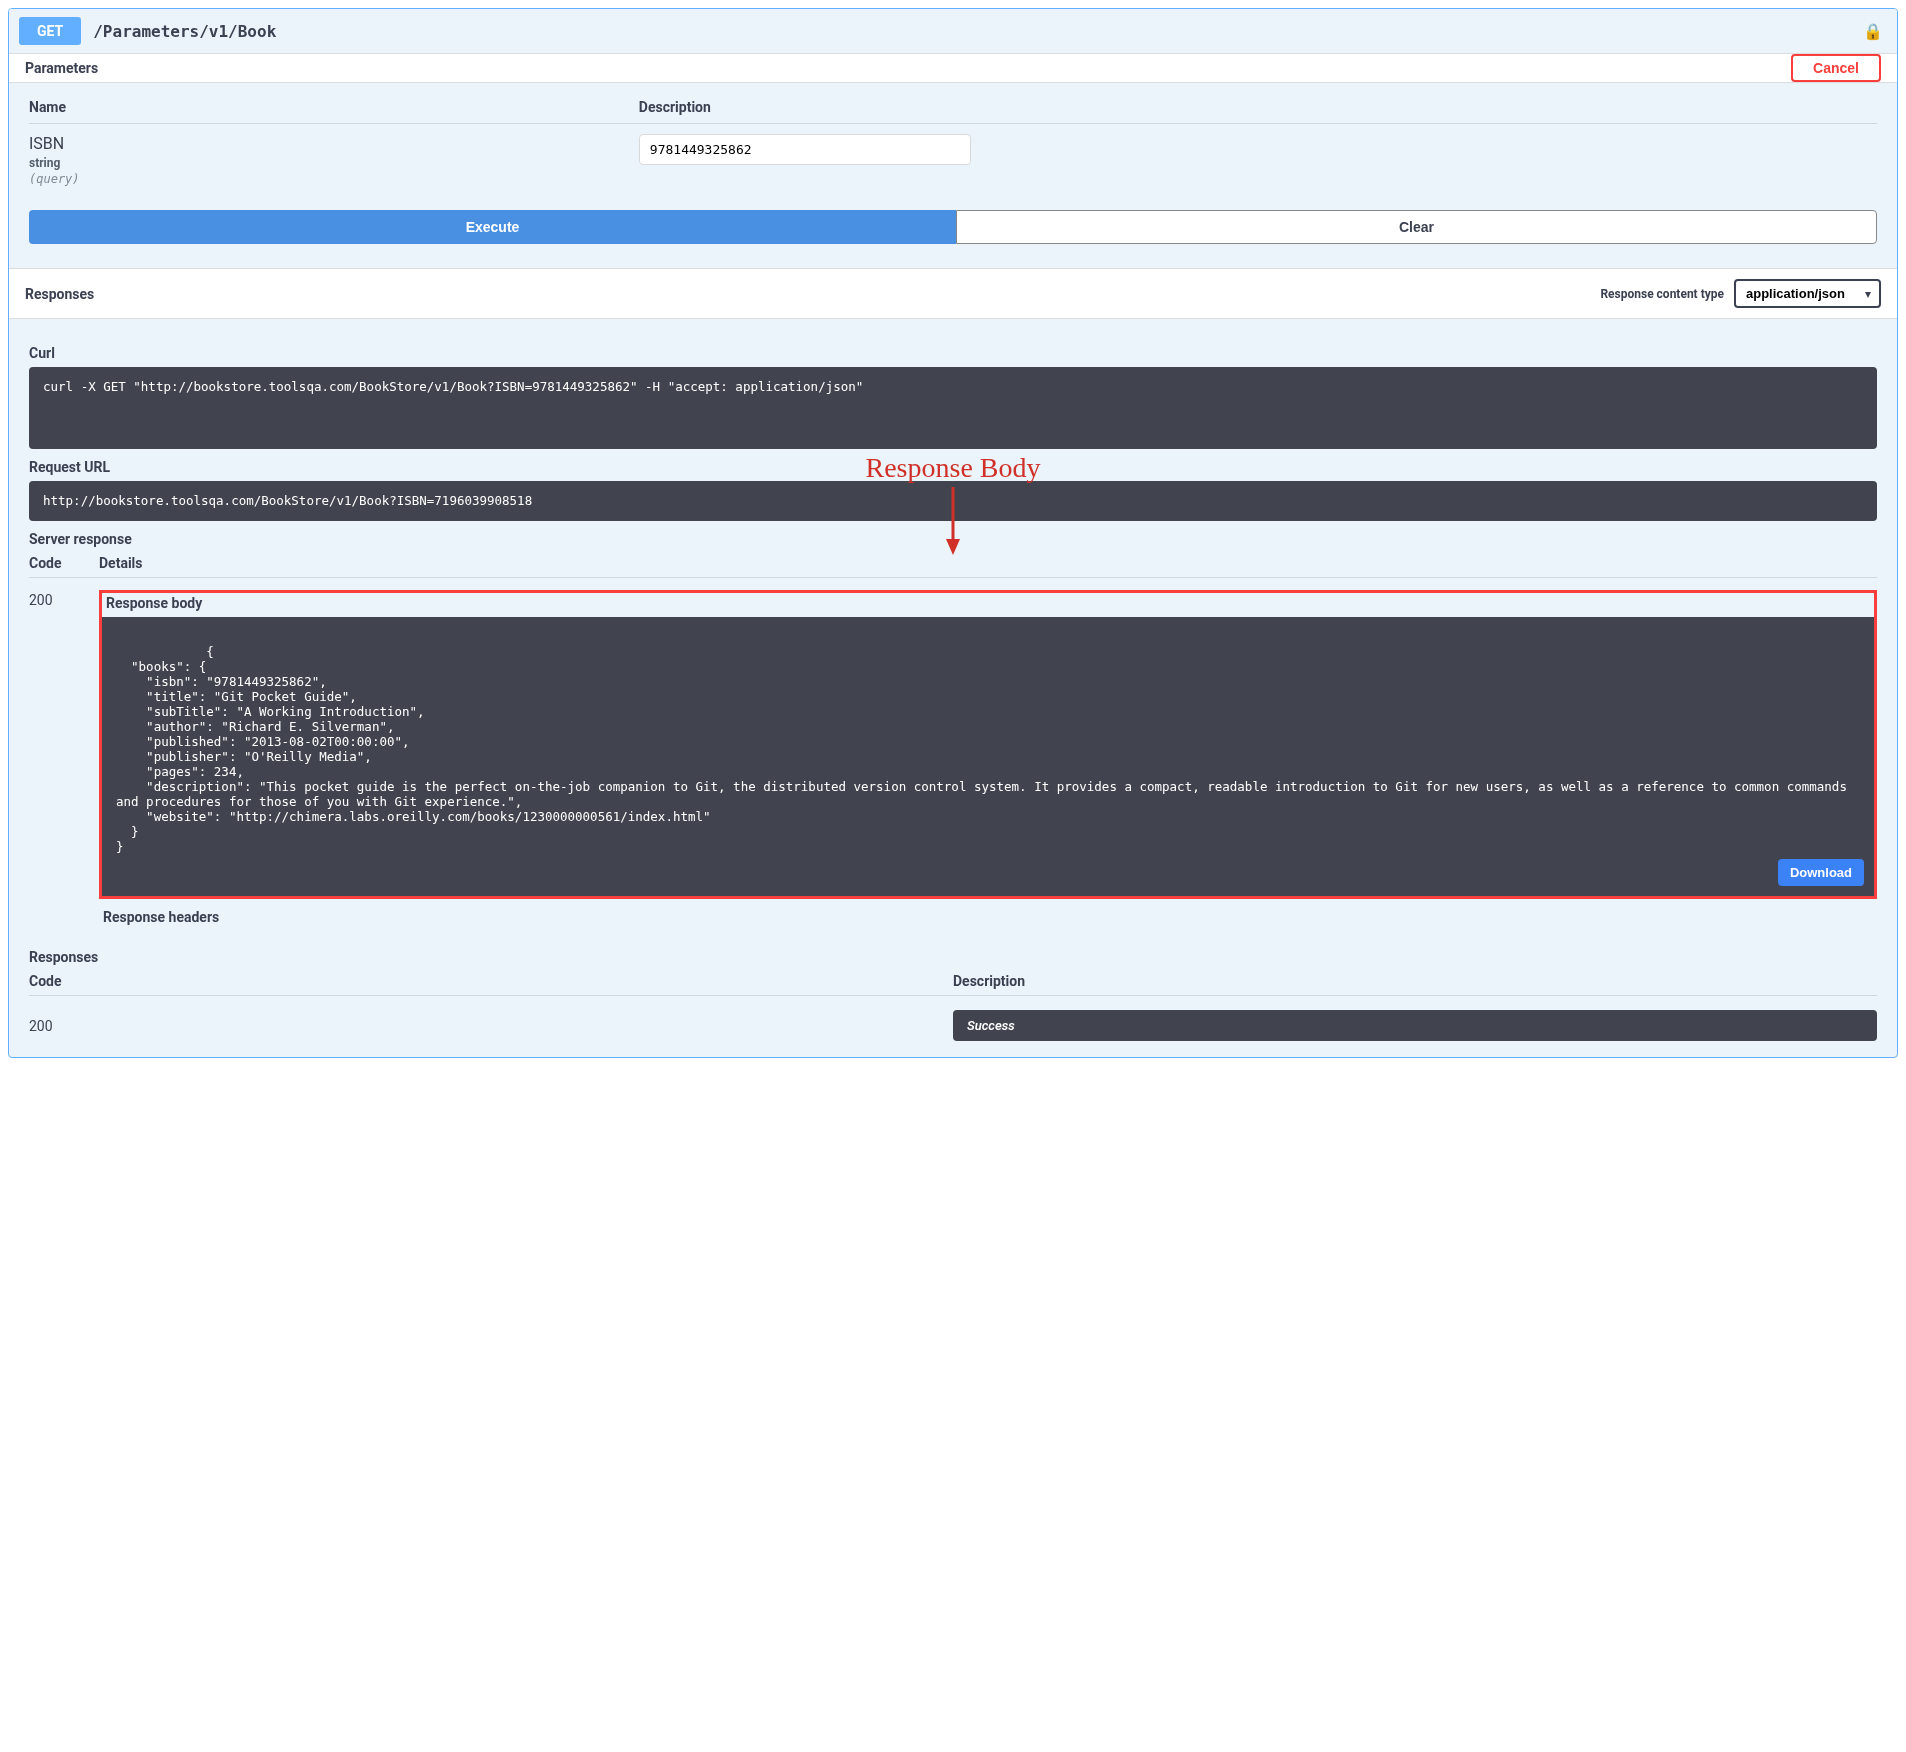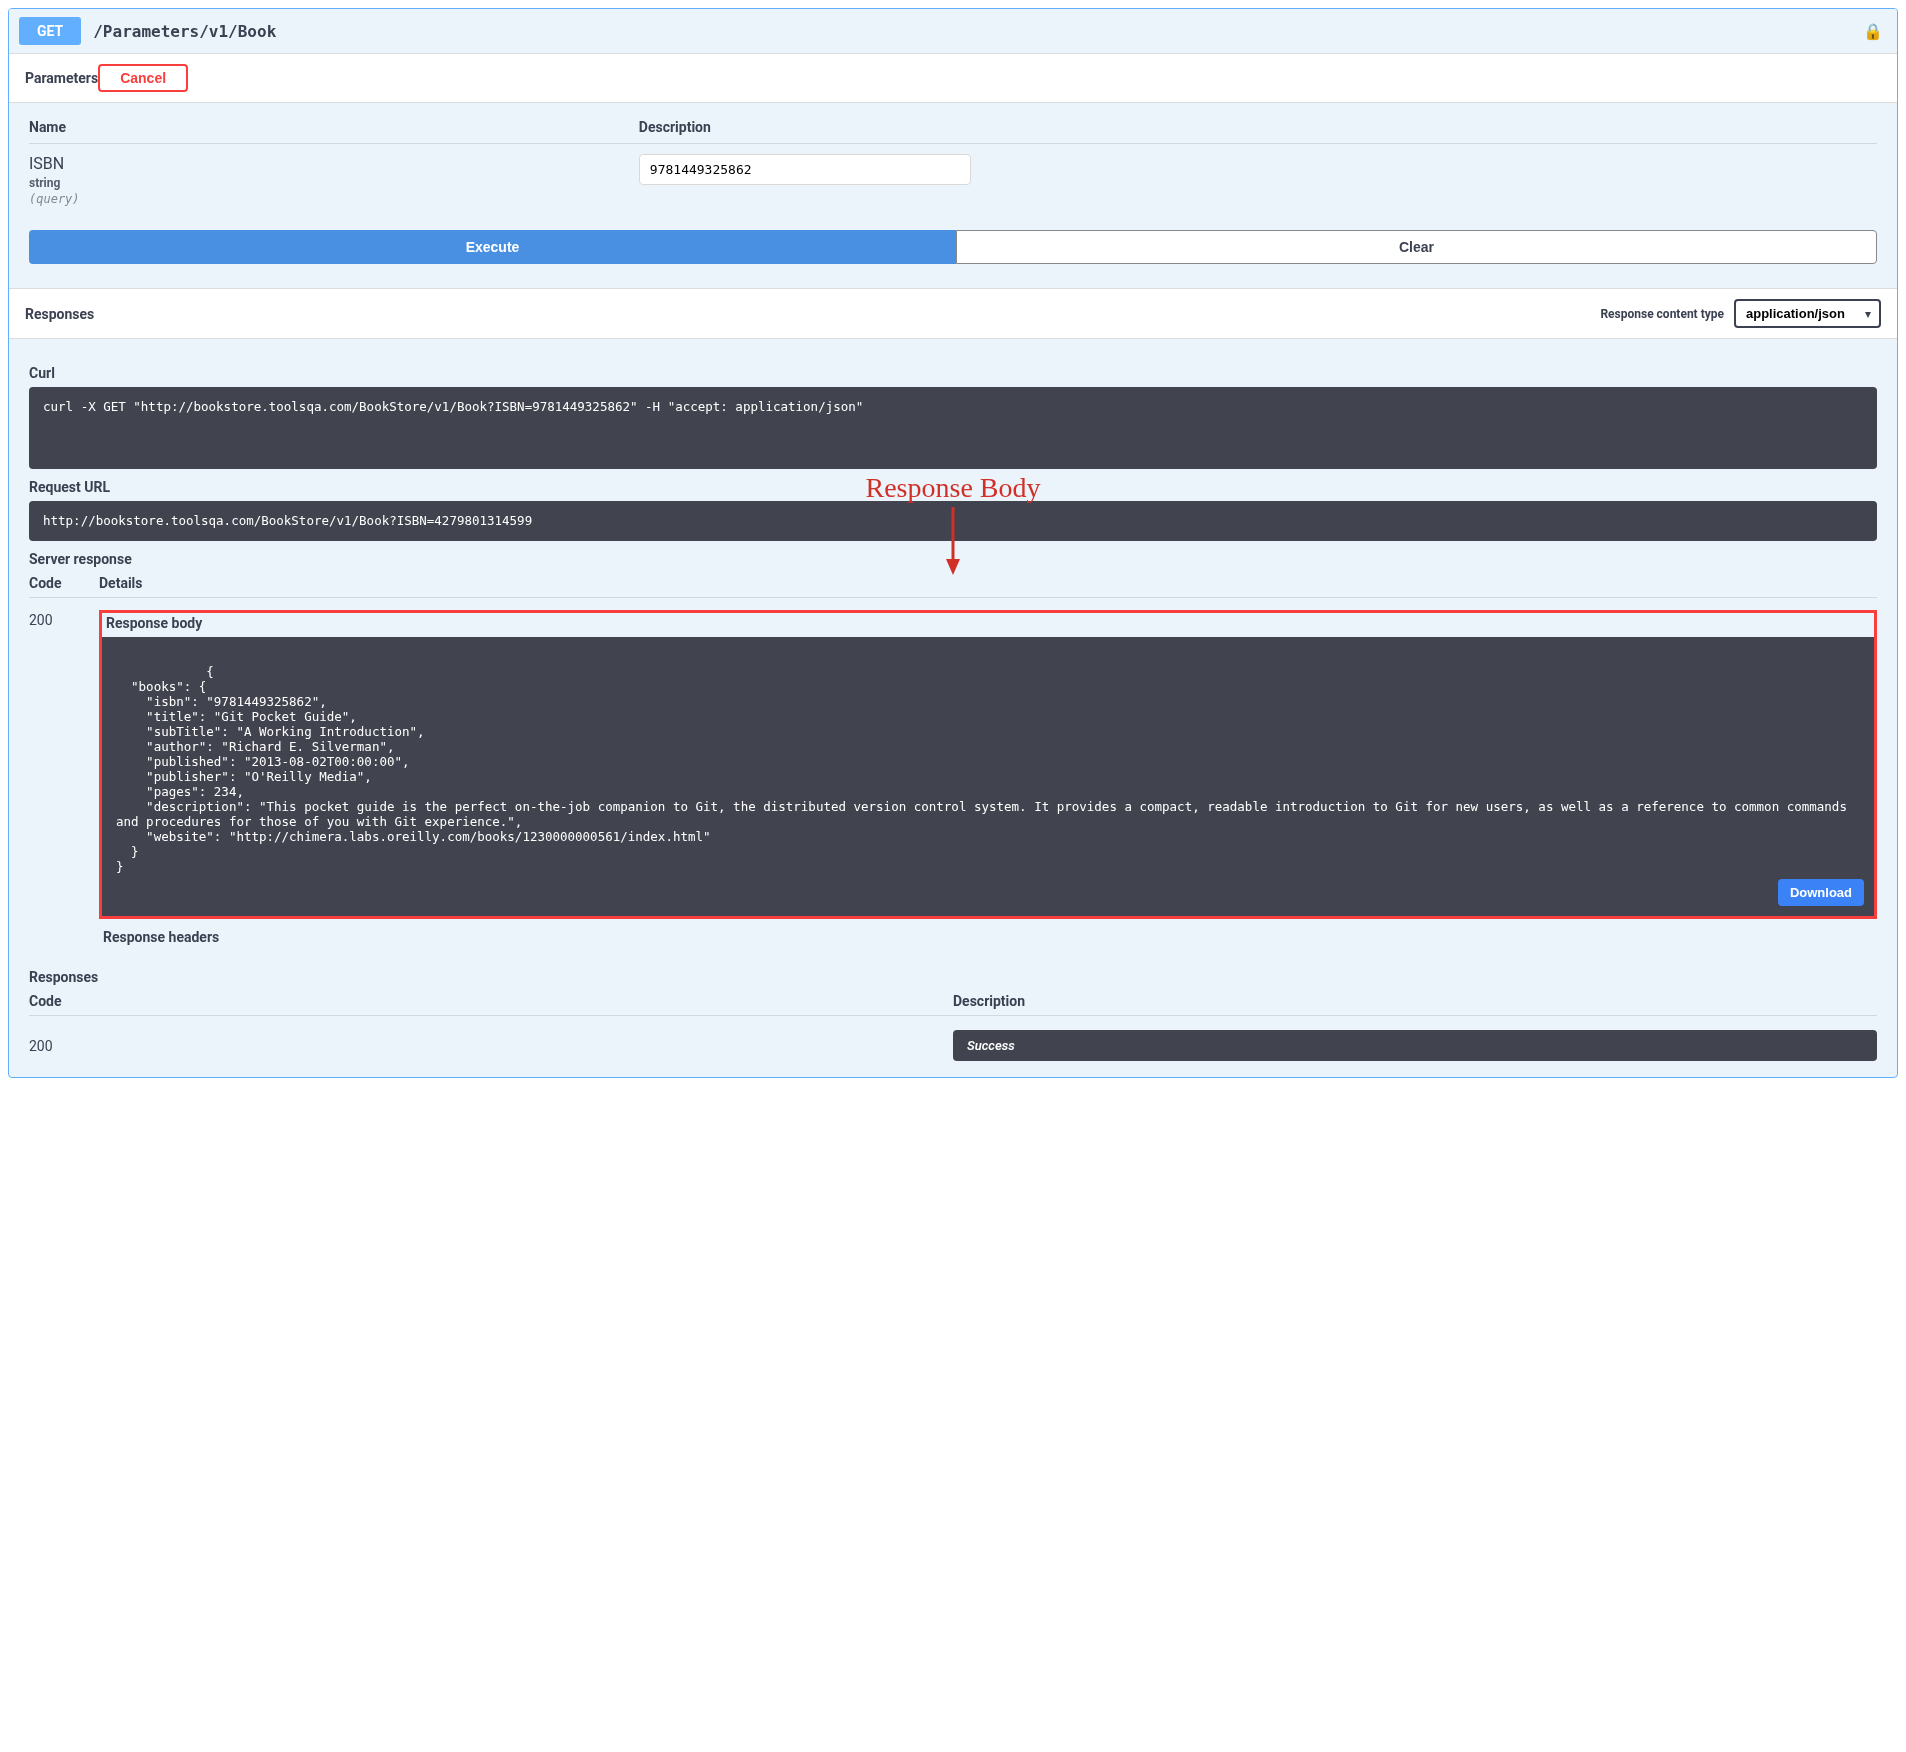--- a/index.html
+++ b/index.html
@@ -41,24 +41,25 @@
   .lock-icon {
     position: absolute;
     right: 14px;
     color: #9aa5b1;
     font-size: 16px;
   }
   .section-bar {
     background: #fff;
     display: flex;
     align-items: center;
-    justify-content: flex-start;
-    padding: 10px 16px;
+    justify-content: space-between;
+    padding: 0 16px;
     border-top: 1px solid #dcdcdc;
     border-bottom: 1px solid #dcdcdc;
+    gap: 36px;
   }
   .section-bar h4 { font-size: 14px; font-weight: 700; color: #3b4151; }
   .cancel-btn {
     border: 2px solid #f93e3e;
     color: #f93e3e;
     background: #fff;
     border-radius: 4px;
     padding: 4px 20px;
     font-weight: 700;
     font-size: 14px;
@@ -269,21 +270,21 @@
       </span>
     </div>
   </div>
 
   <div class="resp-body rel-wrap">
 
     <div class="subhead">Curl</div>
     <div class="code-block tall">curl -X GET "http://bookstore.toolsqa.com/BookStore/v1/Book?ISBN=9781449325862" -H "accept: application/json"</div>
 
     <div class="subhead">Request URL</div>
-    <div class="code-block">http://bookstore.toolsqa.com/BookStore/v1/Book?ISBN=4279801314599</div>
+    <div class="code-block">http://bookstore.toolsqa.com/BookStore/v1/Book?ISBN=7196039908518</div>
 
     <div class="annotation" style="left:50%; top:133px; transform:translateX(-50%);">Response Body</div>
     <svg class="arrow-svg" style="left:50%; top:168px; transform:translateX(-50%);" width="20" height="70">
       <line x1="10" y1="0" x2="10" y2="55" stroke="#d03028" stroke-width="3"></line>
       <polygon points="10,68 3,52 17,52" fill="#d03028"></polygon>
     </svg>
 
     <div class="subhead">Server response</div>
     <div class="table-head-row">
       <div class="tcol-code">Code</div>

